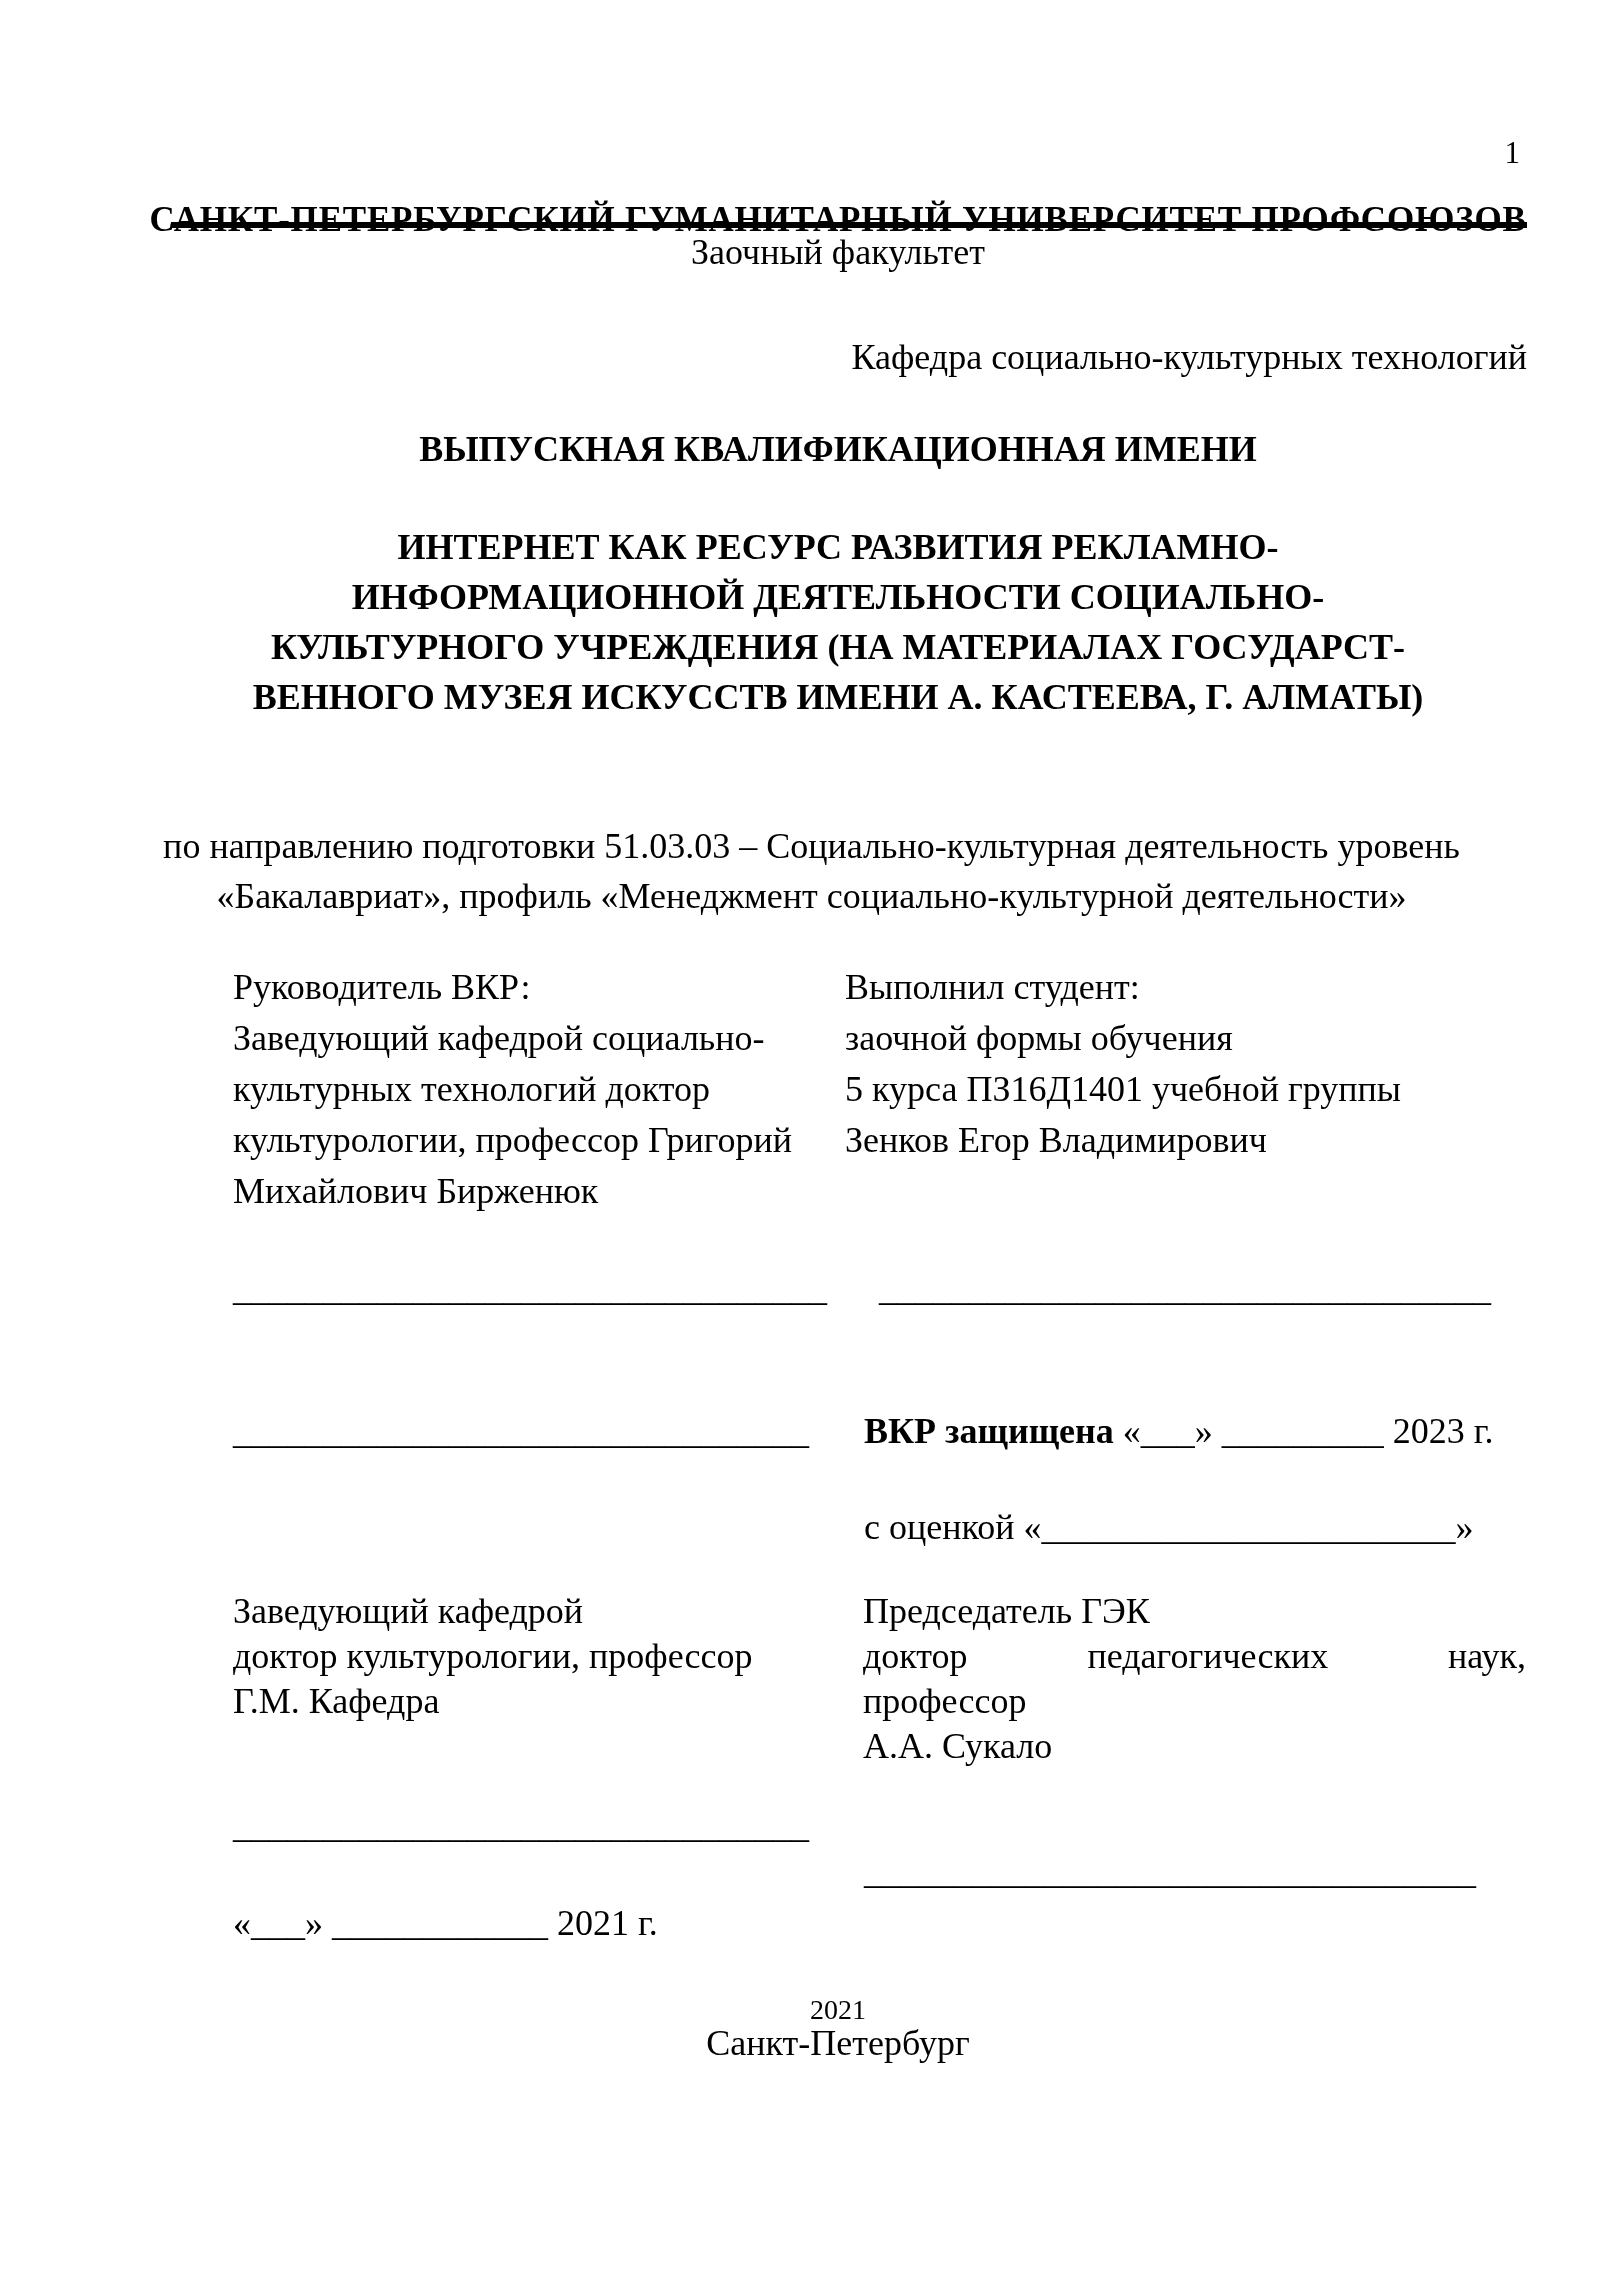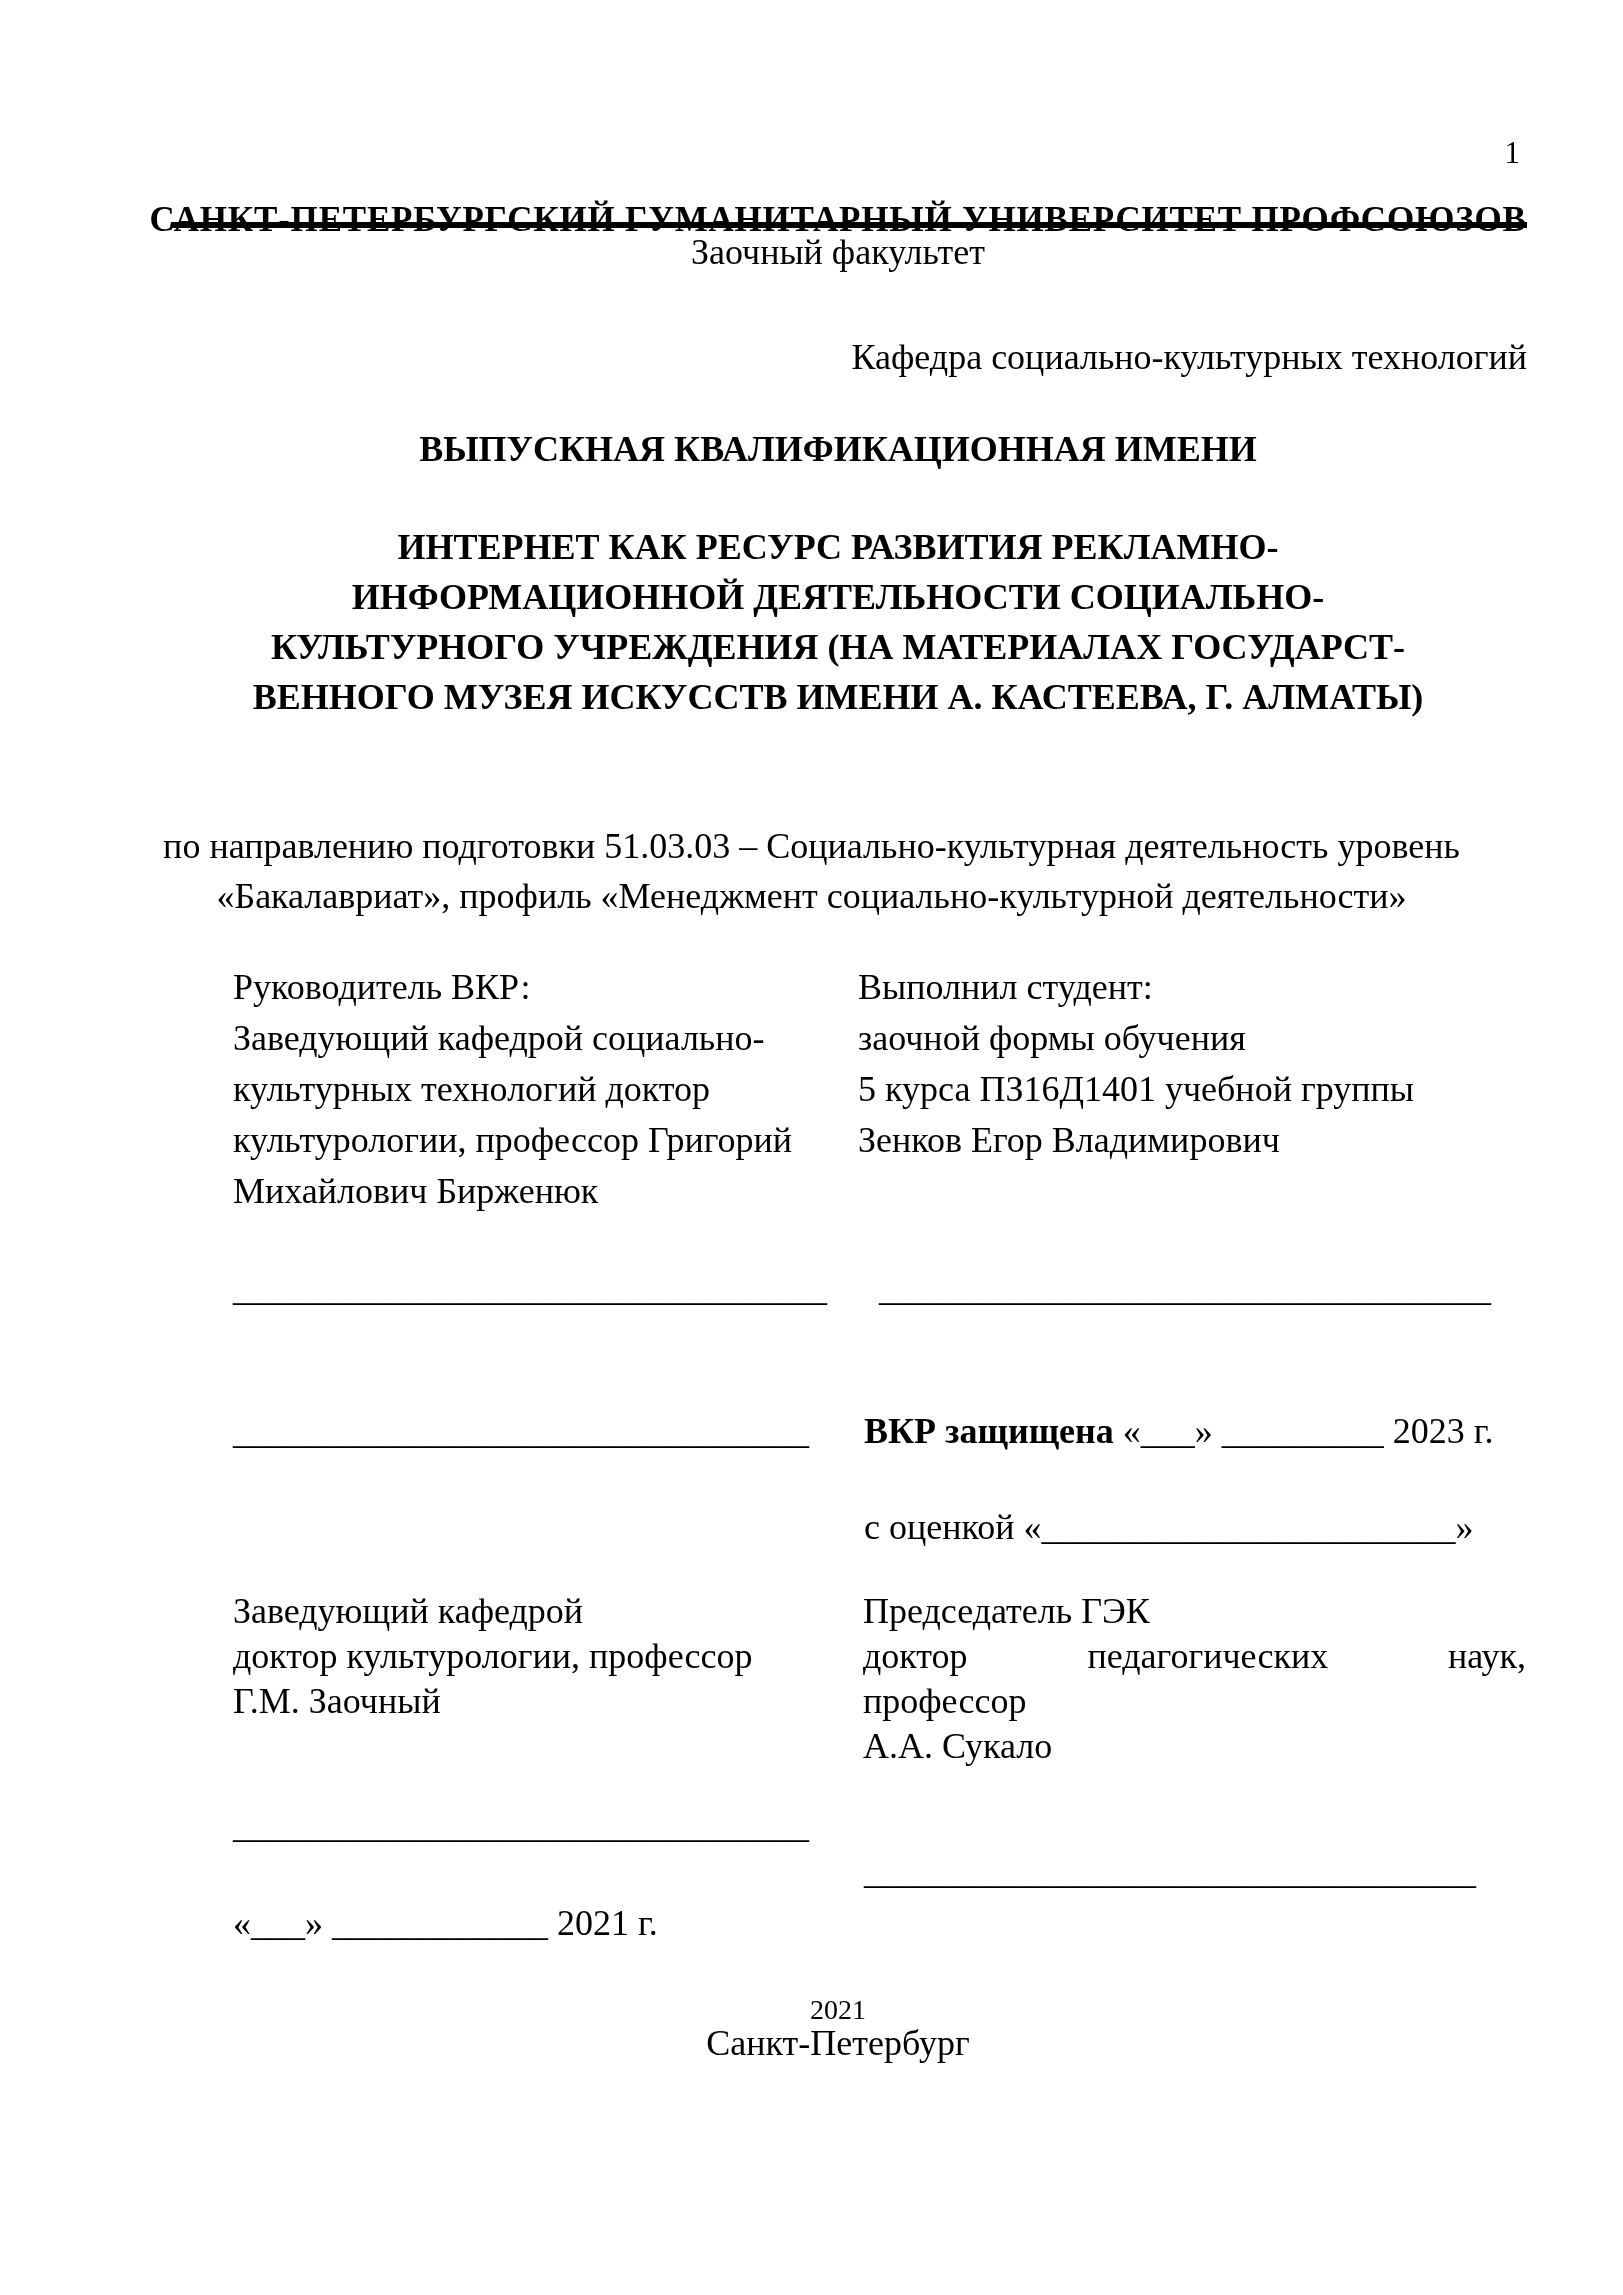--- a/index.html
+++ b/index.html
@@ -25,21 +25,21 @@
   .header-rule { top:222px; left:171px; width:1356px; height:5.5px; background:#000; }
   .faculty { top:232px; left:149px; width:1378px; line-height:41px; }
   .department { top:337px; left:149px; width:1378px; line-height:41px; }
   .work-type { top:429px; left:149px; width:1378px; line-height:41px; font-weight:bold; }
 
   .thesis-title { top:522px; left:149px; width:1378px; line-height:50px; font-weight:bold; }
   .program { top:821px; left:94px; width:1435px; line-height:50px; }
 
   .cols { top:962px; left:233px; width:1294px; display:flex; line-height:51px; }
   .col-left { width:608px; }
-  .col-right { width:663px; margin-left:17px; }
+  .col-right { width:663px; margin-left:4px; }
 
   .sig-sup   { top:1266px; left:233px;  line-height:44px; }
   .sig-stu   { top:1266px; left:879px; line-height:44px; }
   .sig-def-left { top:1409px; left:233px; line-height:44px; }
   .defense-line { top:1409px; left:864px; line-height:44px; }
   .grade-line   { top:1505px; left:864px; line-height:44px; }
 
   .approval { top:1589px; left:233px; width:1294px; display:flex; line-height:45px; }
   .approval .col-left  { width:608px; }
   .approval .col-right { width:663px; margin-left:22px; }
@@ -98,21 +98,21 @@
 
   <div class="abs sig-def-left nowrap">________________________________</div>
   <div class="abs defense-line nowrap"><span class="bold">ВКР защищена</span><span> «___» _________ 2023 г.</span></div>
 
   <div class="abs grade-line nowrap"><span>с оценкой «</span><span>_______________________</span><span>»</span></div>
 
   <div class="abs approval">
     <div class="col-left">
       <div class="nowrap">Заведующий кафедрой</div>
       <div class="nowrap">доктор культурологии, профессор</div>
-      <div class="nowrap">Г.М. Заочный</div>
+      <div class="nowrap">Г.М. Кафедра</div>
     </div>
     <div class="col-right">
       <div class="nowrap">Председатель ГЭК</div>
       <div class="justify-line">доктор педагогических наук,</div>
       <div class="nowrap">профессор</div>
       <div class="nowrap">А.А. Сукало</div>
     </div>
   </div>
 
   <div class="abs sig-appr-left nowrap">________________________________</div>

